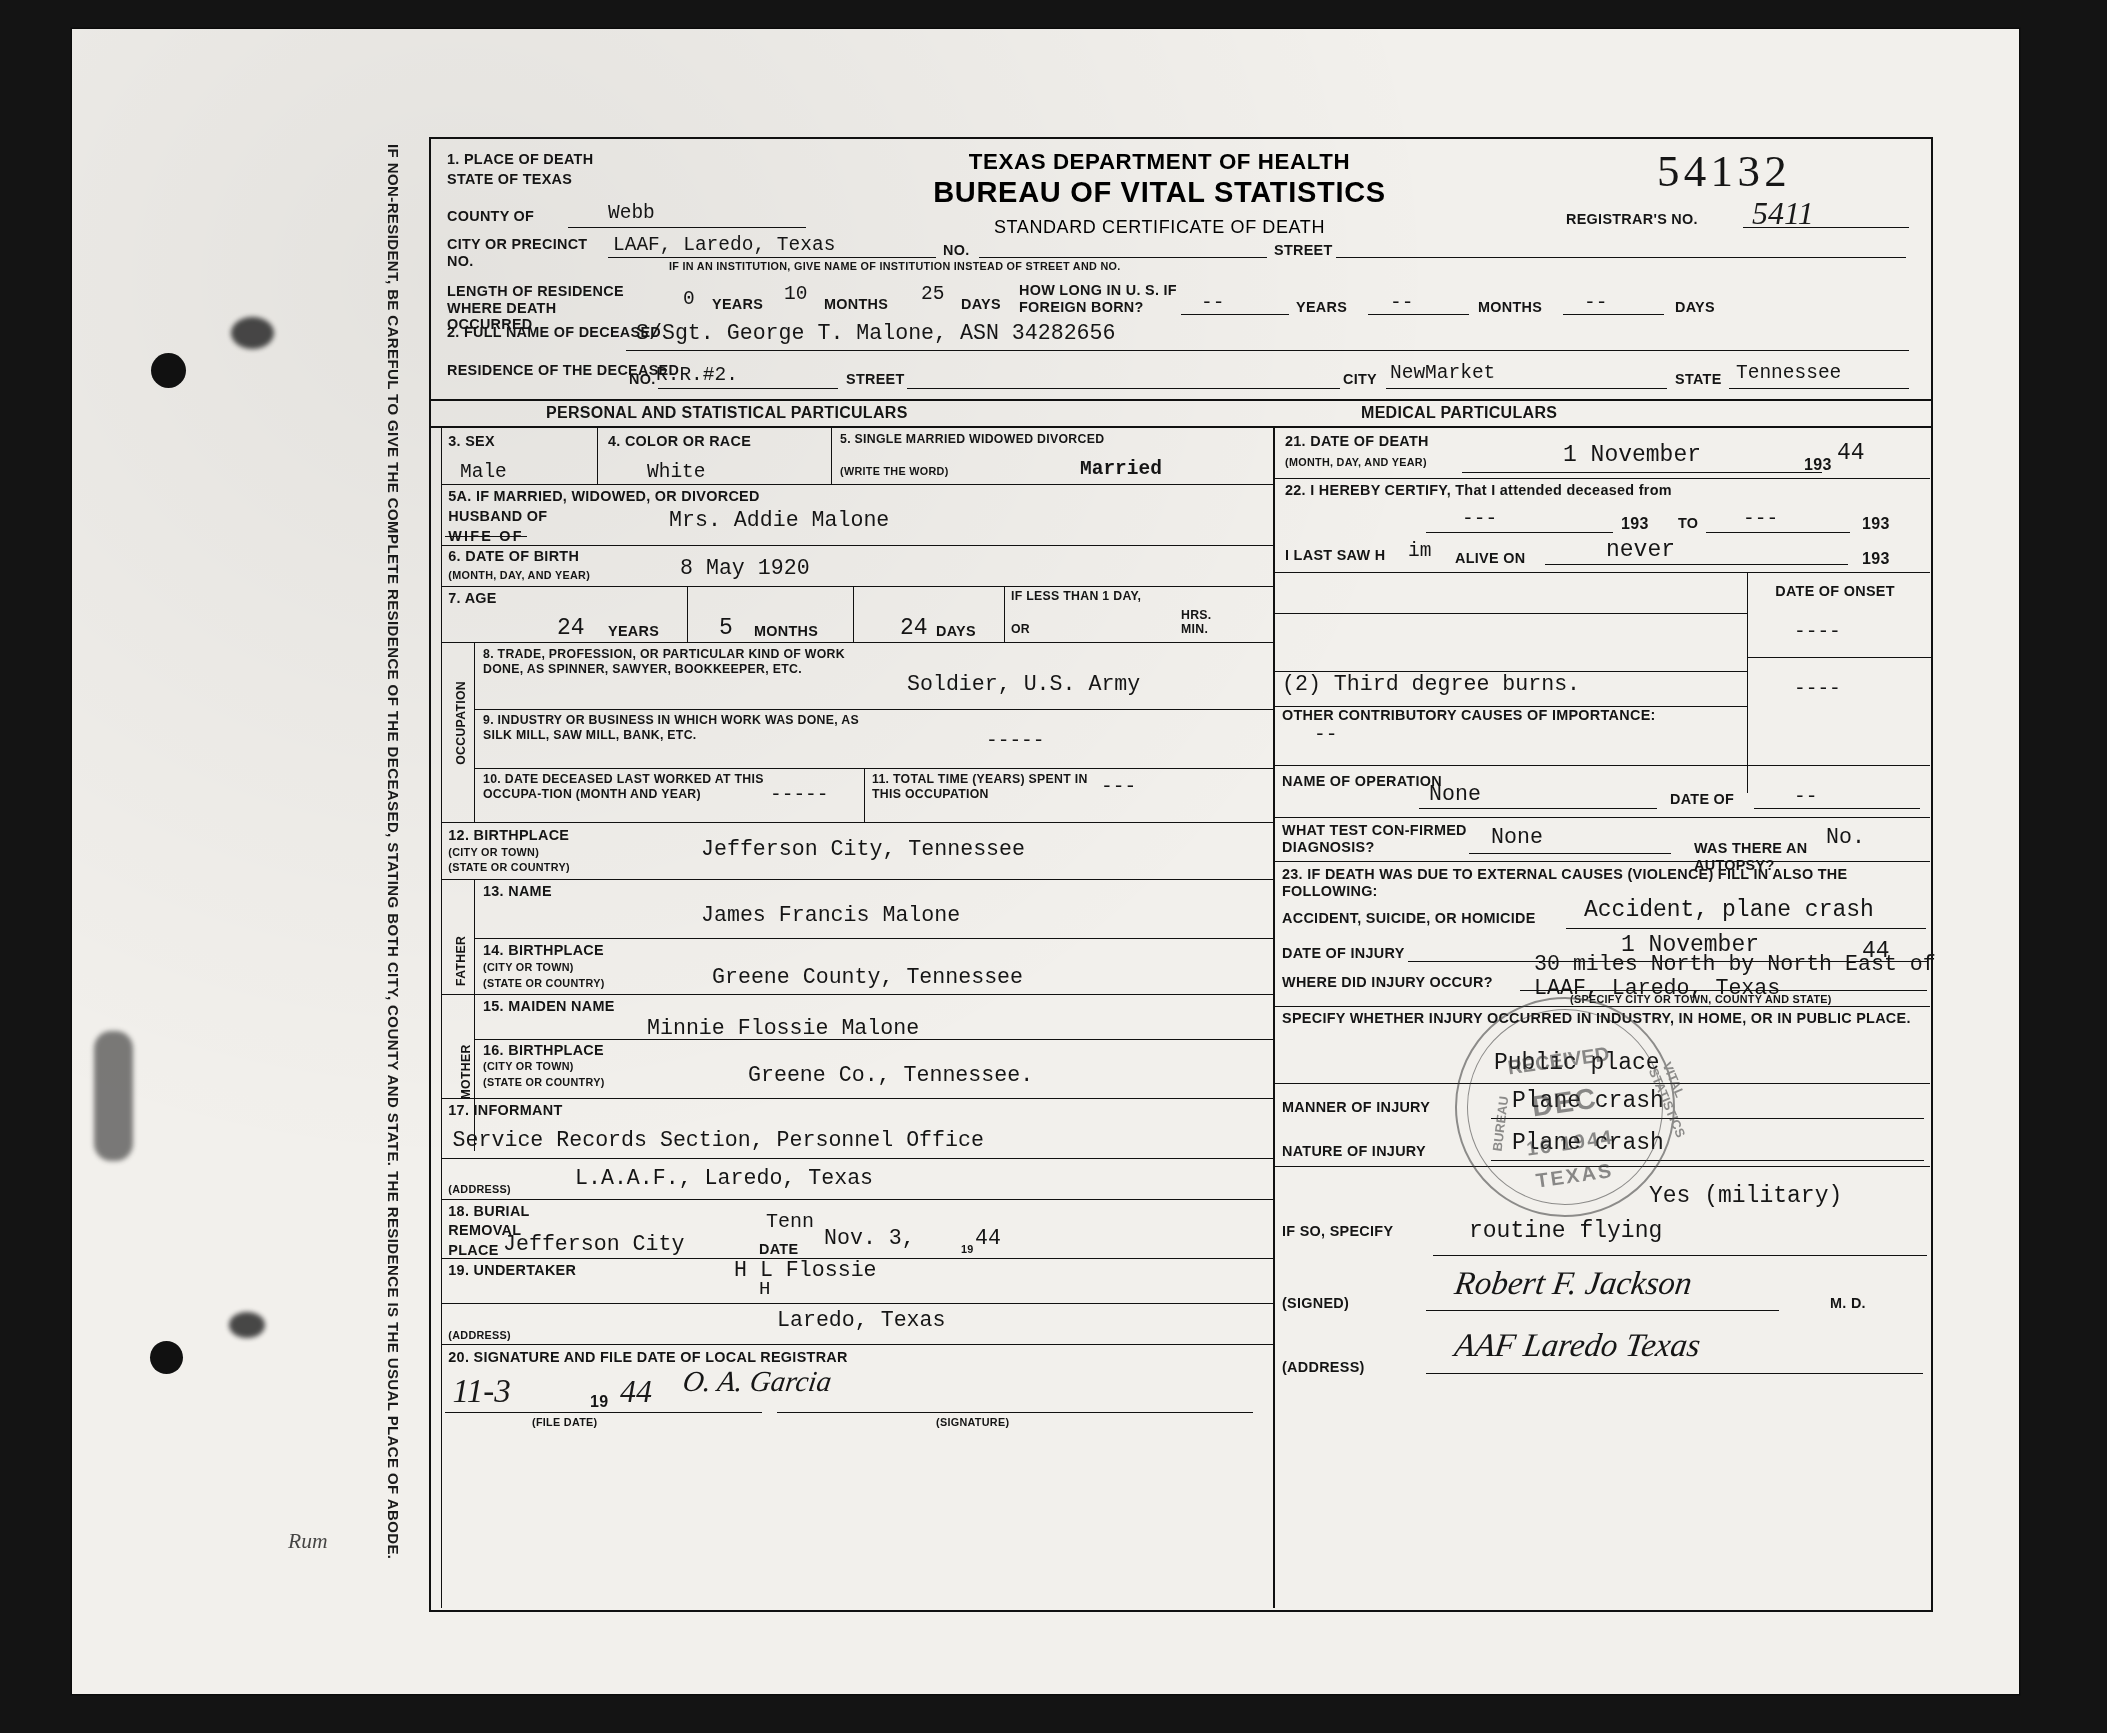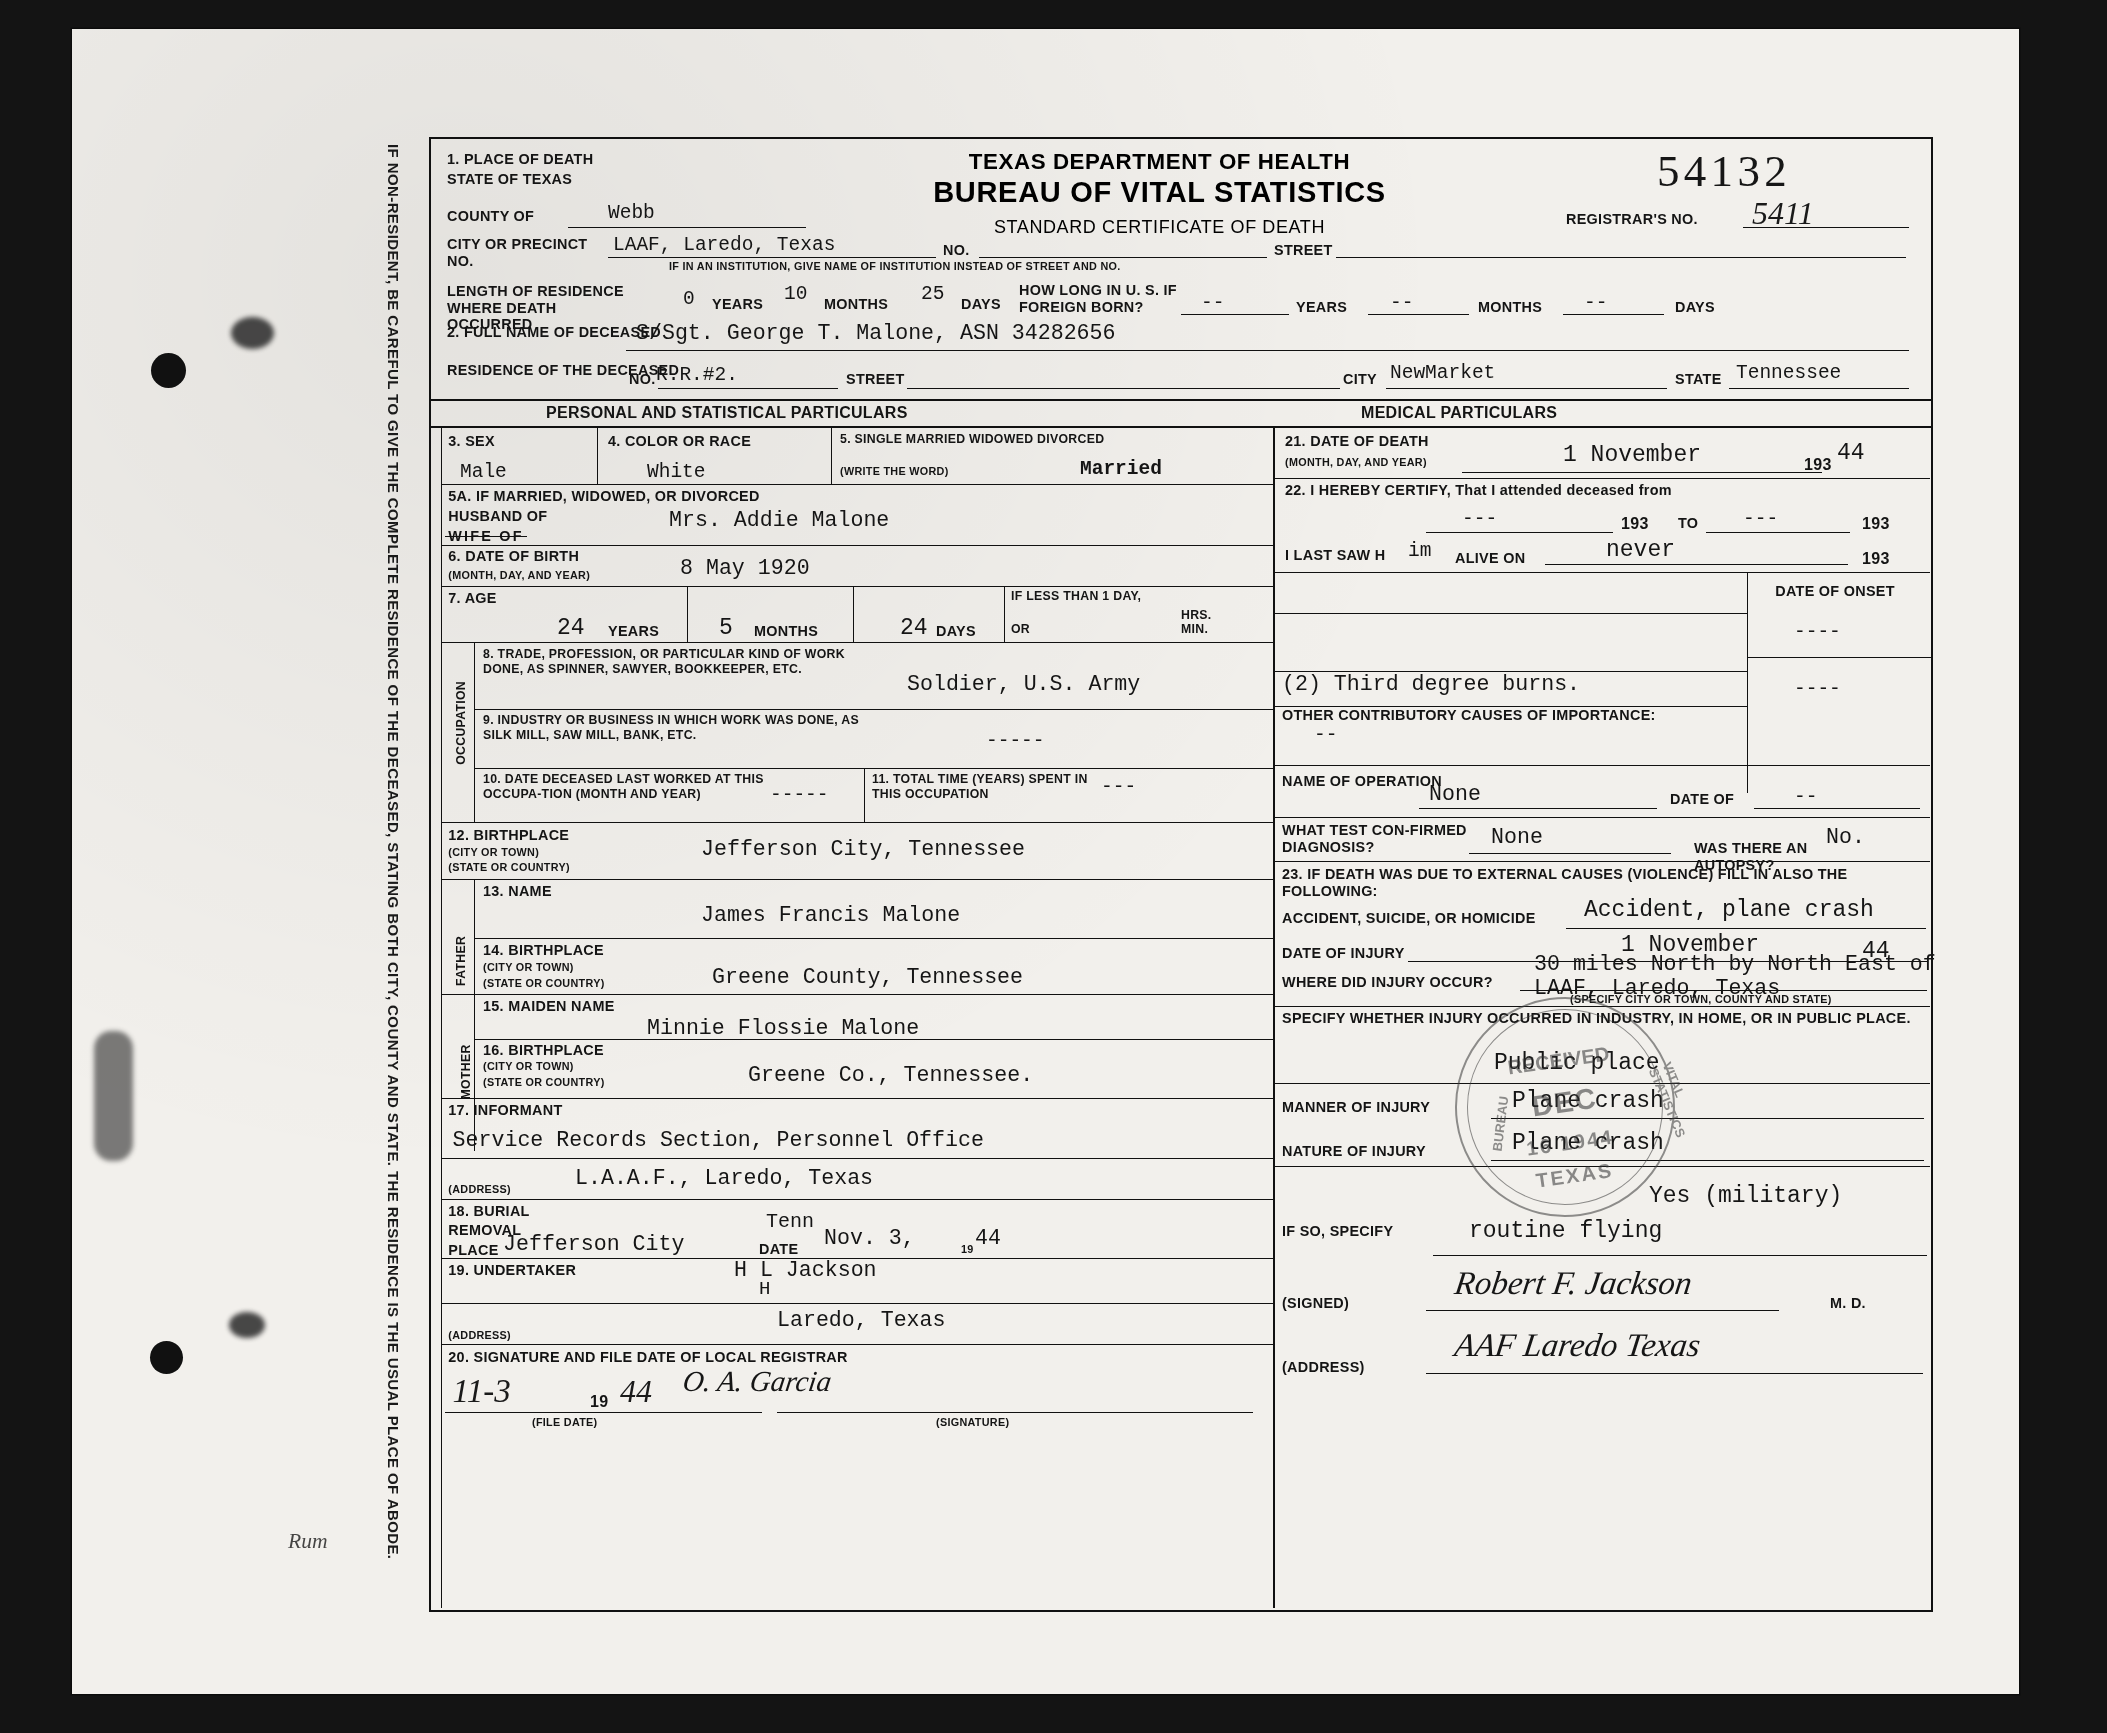--- a/index.html
+++ b/index.html
@@ -228,21 +228,21 @@
       <div class="lbl" style="position:absolute;left:17.3px;top:1103px;">PLACE</div>
       <div class="type" style="position:absolute;left:72px;top:1093px;font-size:21.6px;">Jefferson City</div>
       <div class="type" style="position:absolute;left:335px;top:1071px;font-size:20px;">Tenn</div>
       <div class="lbl" style="position:absolute;left:328px;top:1102px;">DATE</div>
       <div class="type" style="position:absolute;left:393px;top:1087px;font-size:21.6px;">Nov. 3,</div>
       <div class="lbl xs" style="position:absolute;left:530px;top:1104px;">19</div>
       <div class="type" style="position:absolute;left:544px;top:1087px;font-size:21.6px;">44</div>
       <div class="hline" style="left:10px;top:1119px;width:832px;"></div>
 
       <div class="lbl" style="position:absolute;left:17.3px;top:1123px;">19. UNDERTAKER</div>
-      <div class="type" style="position:absolute;left:303px;top:1119px;font-size:21.6px;">H L Jackson</div>
+      <div class="type" style="position:absolute;left:303px;top:1119px;font-size:21.6px;">H L Flossie</div>
       <div class="type" style="position:absolute;left:328px;top:1139px;font-size:19px;">H</div>
       <div class="hline" style="left:10px;top:1164px;width:832px;"></div>
       <div class="type" style="position:absolute;left:346px;top:1169px;font-size:21.6px;">Laredo, Texas</div>
       <div class="lbl xs" style="position:absolute;left:17.3px;top:1190px;">(ADDRESS)</div>
       <div class="hline" style="left:10px;top:1205px;width:832px;"></div>
 
       <div class="lbl" style="position:absolute;left:17.3px;top:1210px;">20. SIGNATURE AND FILE DATE OF LOCAL REGISTRAR</div>
       <div class="hand" style="position:absolute;left:21.6px;top:1234px;font-size:33px;">11-3</div>
       <div class="lbl" style="position:absolute;left:159px;top:1254px;font-size:16px;">19</div>
       <div class="hand" style="position:absolute;left:189px;top:1234px;font-size:32px;">44</div>

